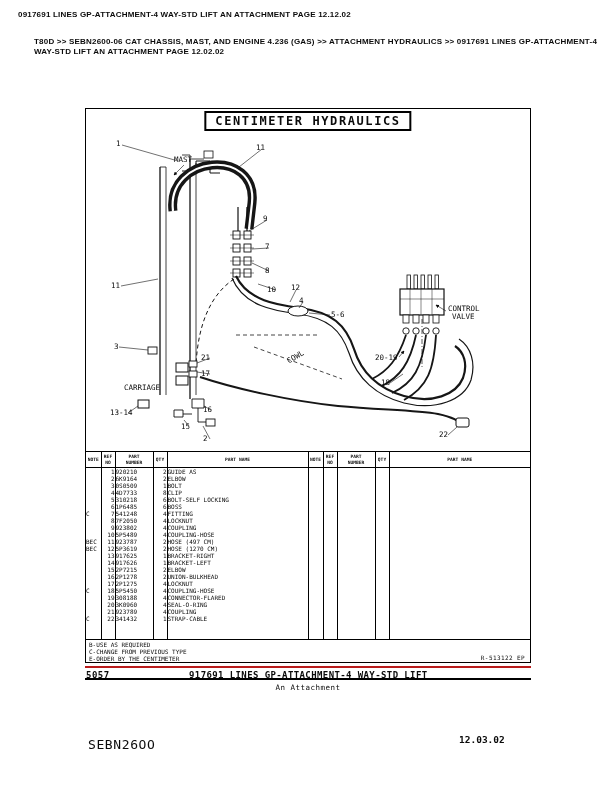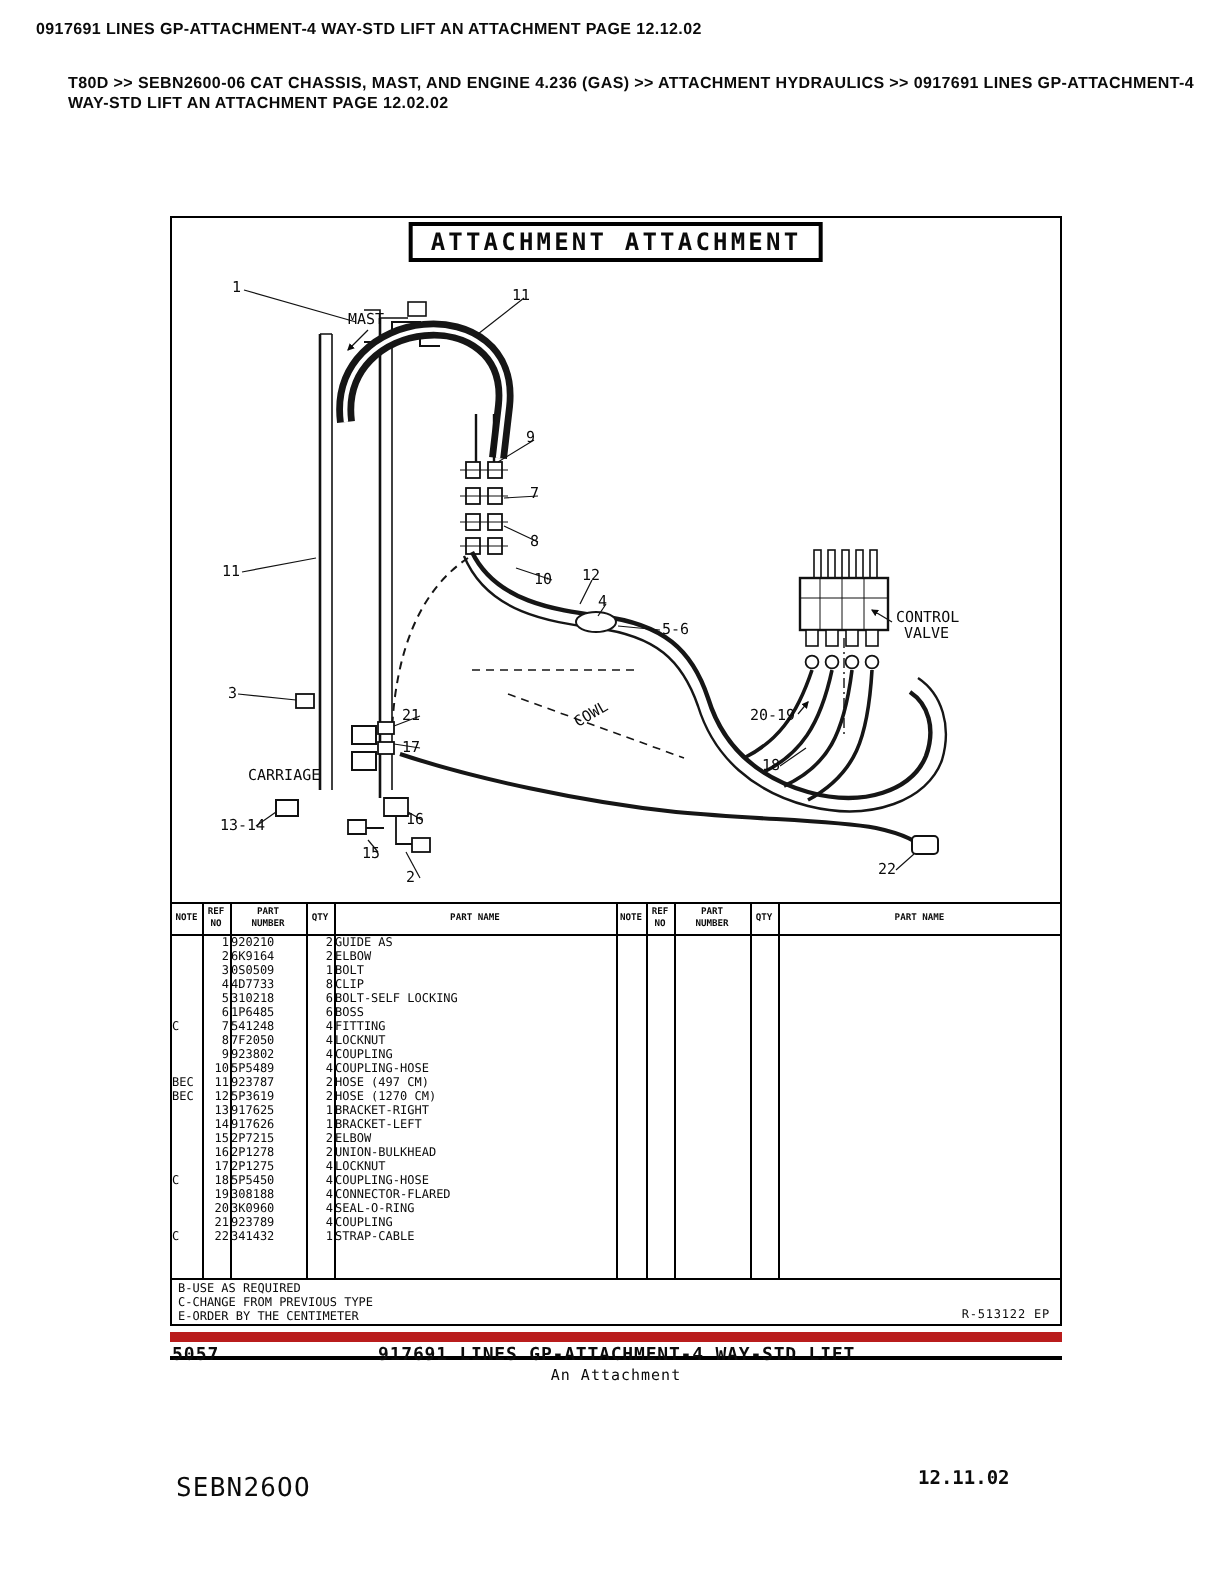--- a/index.html
+++ b/index.html
@@ -55,21 +55,21 @@
   .c-name { padding-left:2px; }
   .frame-footer {
     position:absolute; left:0; top:530px; width:444px; height:23px;
     border-top:1px solid #000; box-sizing:border-box;
     font-family:"DejaVu Sans Mono", monospace;
   }
   .notes { position:absolute; left:3px; top:1px; font-size:6px; line-height:7px; }
   .refcode { position:absolute; right:5px; bottom:1px; font-size:6px; letter-spacing:0.4px; }
   .bottom-title-row {
     position:absolute; left:85px; top:666px; width:446px; height:14px;
-    border-top:5px solid #b91c1c; border-bottom:2px solid #000; box-sizing:border-box;
+    border-top:2px solid #b91c1c; border-bottom:2px solid #000; box-sizing:border-box;
     font-family:"DejaVu Sans Mono", monospace; font-weight:bold; font-size:9px;
   }
   .pagenum { position:absolute; left:1px; top:2px; letter-spacing:0.5px; }
   .bottom-title { position:absolute; left:104px; top:2px; letter-spacing:0.4px;text-align:right; }
   .bottom-subtitle {
     position:absolute; left:85px; top:683px; width:446px; text-align:center;
     font-family:"DejaVu Sans Mono", monospace; font-size:7.5px; letter-spacing:0.5px;
   }
   .media-number {
     position:absolute; left:88px; top:737px;
@@ -83,21 +83,21 @@
 </head>
 <body>
 
 <div class="page">
 
   <div class="doc-header">0917691 LINES GP-ATTACHMENT-4 WAY-STD LIFT AN ATTACHMENT PAGE 12.12.02</div>
   <div class="breadcrumb">T80D &gt;&gt; SEBN2600-06 CAT CHASSIS, MAST, AND ENGINE 4.236 (GAS) &gt;&gt; ATTACHMENT HYDRAULICS &gt;&gt; 0917691 LINES GP-ATTACHMENT-4 WAY-STD LIFT AN ATTACHMENT PAGE 12.02.02</div>
 
   <div class="frame">
 
-    <div class="title-box">ATTACHMENT ATTACHMENT</div>
+    <div class="title-box">CENTIMETER HYDRAULICS</div>
 
     <svg class="diagram" viewBox="0 0 444 342" xmlns="http://www.w3.org/2000/svg">
       <defs>
         <marker id="ah" markerWidth="6" markerHeight="6" refX="5" refY="3" orient="auto">
           <path d="M0,0 L6,3 L0,6 z" fill="#0b0b0b"></path>
         </marker>
       </defs>
 
       <g stroke="#111" fill="none">
         <path d="M74,58 V286" stroke-width="1.3"></path>
@@ -557,15 +557,15 @@
 
   </div>
 
   <div class="bottom-title-row">
     <span class="pagenum">5057</span>
     <span class="bottom-title">917691 LINES GP-ATTACHMENT-4 WAY-STD LIFT</span>
   </div>
   <div class="bottom-subtitle">An Attachment</div>
 
   <span class="media-number">SEBN26OO</span>
-  <span class="footer-date">12.11.02</span>
+  <span class="footer-date">12.03.02</span>
 
 </div>
 
 </body></html>

